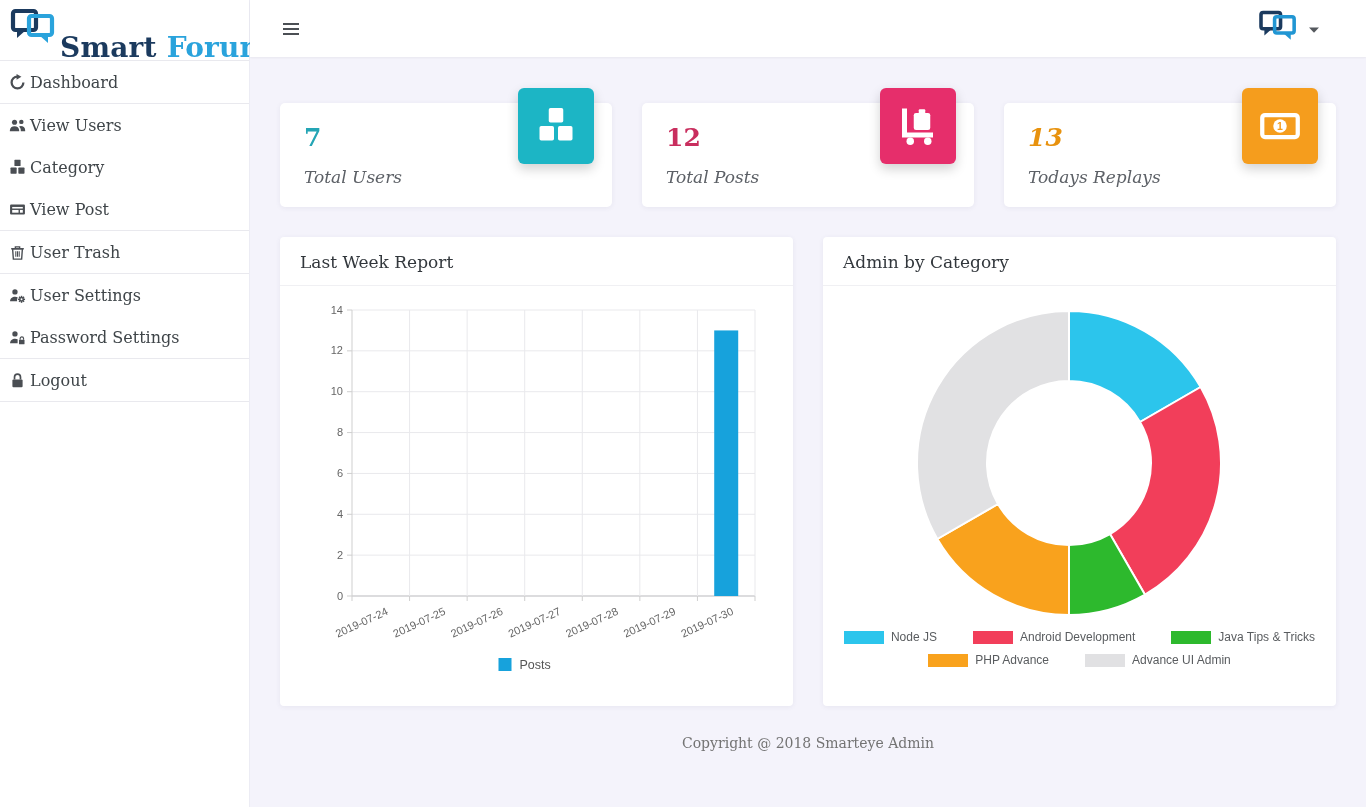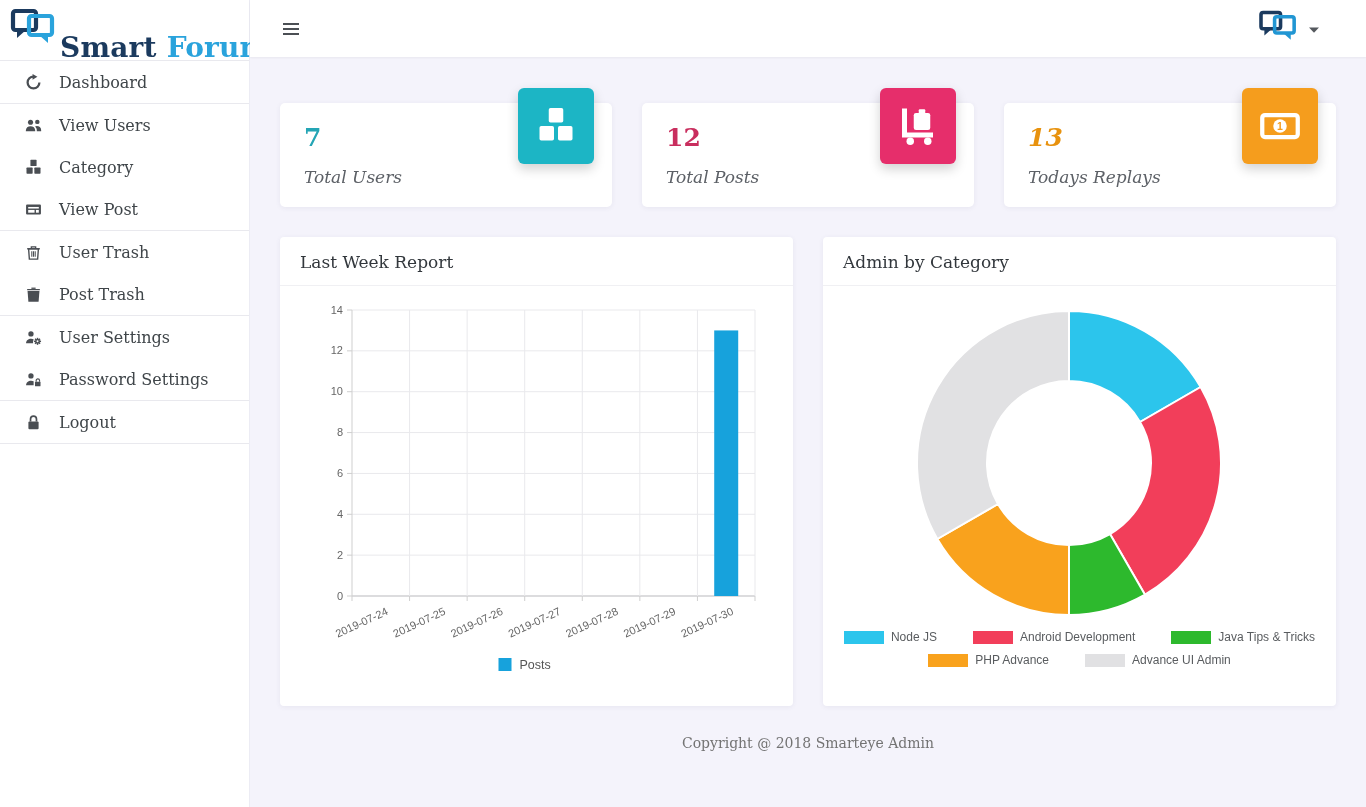--- a/index.html
+++ b/index.html
@@ -5,21 +5,21 @@
   * { box-sizing: border-box; margin: 0; padding: 0; }
   html,body { width:1366px; height:807px; overflow:hidden; }
   body { font-family:"DejaVu Serif", serif; background:#f4f3fb; color:#3f4449; }
   .layout { display:flex; height:100%; }
 
   
   .sidebar { width:250px; flex-shrink:0; background:#ffffff; border-right:1px solid #ececf4; }
   .logo-row { height:60px; display:flex; align-items:center; padding-left:10px; gap:4px; }
   .logo-text { font-size:28px; font-weight:bold; color:#1b3a5e; letter-spacing:.2px; white-space:nowrap;margin-top:35px; }
   .logo-text .accent { color:#2aa3dc; }
-  .menu-item { height:42px; display:flex; align-items:center; padding-left:23px; gap:16px;
+  .menu-item { height:42px; display:flex; align-items:center; padding-left:7px; gap:3px;
                font-size:16px; color:#3f4549; cursor:pointer; }
   .mi { width:20px; display:flex; justify-content:center; color:#4a4e53; }
   .mi svg { width:17px; height:17px; }
   .sep { border-top:1px solid #e9e9ee; }
 
   
   .main { flex:1; display:flex; flex-direction:column; }
   .topbar { height:57px; background:#fff; display:flex; align-items:center; justify-content:space-between;
             padding:0 46px 0 33px; box-shadow:0 1px 2px rgba(0,0,0,.05); }
   .hamburger { width:16px; cursor:pointer; }
@@ -116,30 +116,20 @@
       <div class="menu-item">
         <span class="mi">
           <svg viewBox="0 0 16 16" fill="none" stroke="currentColor" stroke-width="1.3">
               <path d="M3.4 4.6h9.2l-.7 9.6H4.1z"></path>
               <path d="M2 4.5h12"></path>
               <path d="M6 4.2V2.7h4v1.5"></path>
               <path d="M6.4 6.9v5M8 6.9v5M9.6 6.9v5" stroke-width="1"></path>
             </svg>
         </span>
         <span>User Trash</span>
-      </div>
-      <div class="menu-item">
-        <span class="mi">
-          <svg viewBox="0 0 16 16" fill="currentColor">
-              <path d="M2.4 4.8h11.2l-.8 10H3.2z"></path>
-              <rect x="2" y="2.8" width="12" height="1.3" rx="0.3"></rect>
-              <path d="M6 2.7V1.5h4v1.2z"></path>
-            </svg>
-        </span>
-        <span>Post Trash</span>
       </div>
       <div class="sep"></div>
 
       <div class="menu-item">
         <span class="mi">
           <svg viewBox="0 0 16 16" fill="currentColor">
               <circle cx="5.6" cy="4.6" r="2.5"></circle>
               <path d="M1 13.5c0-2.7 2.1-4.3 4.8-4.3.9 0 1.8.2 2.5.6-.6.9-.8 2.1-.7 3.7z"></path>
               <g>
                 <rect x="11.1" y="8.3" width="1.4" height="6.6"></rect>

